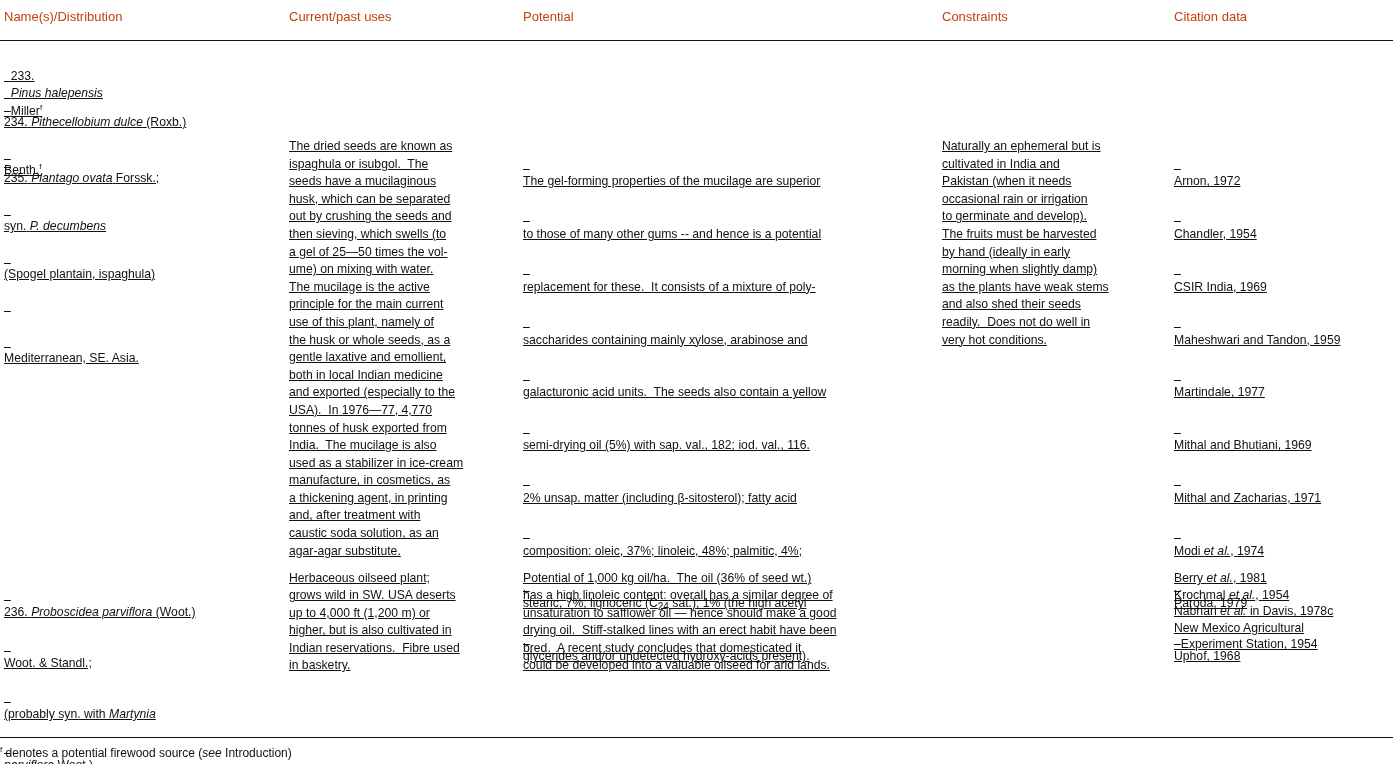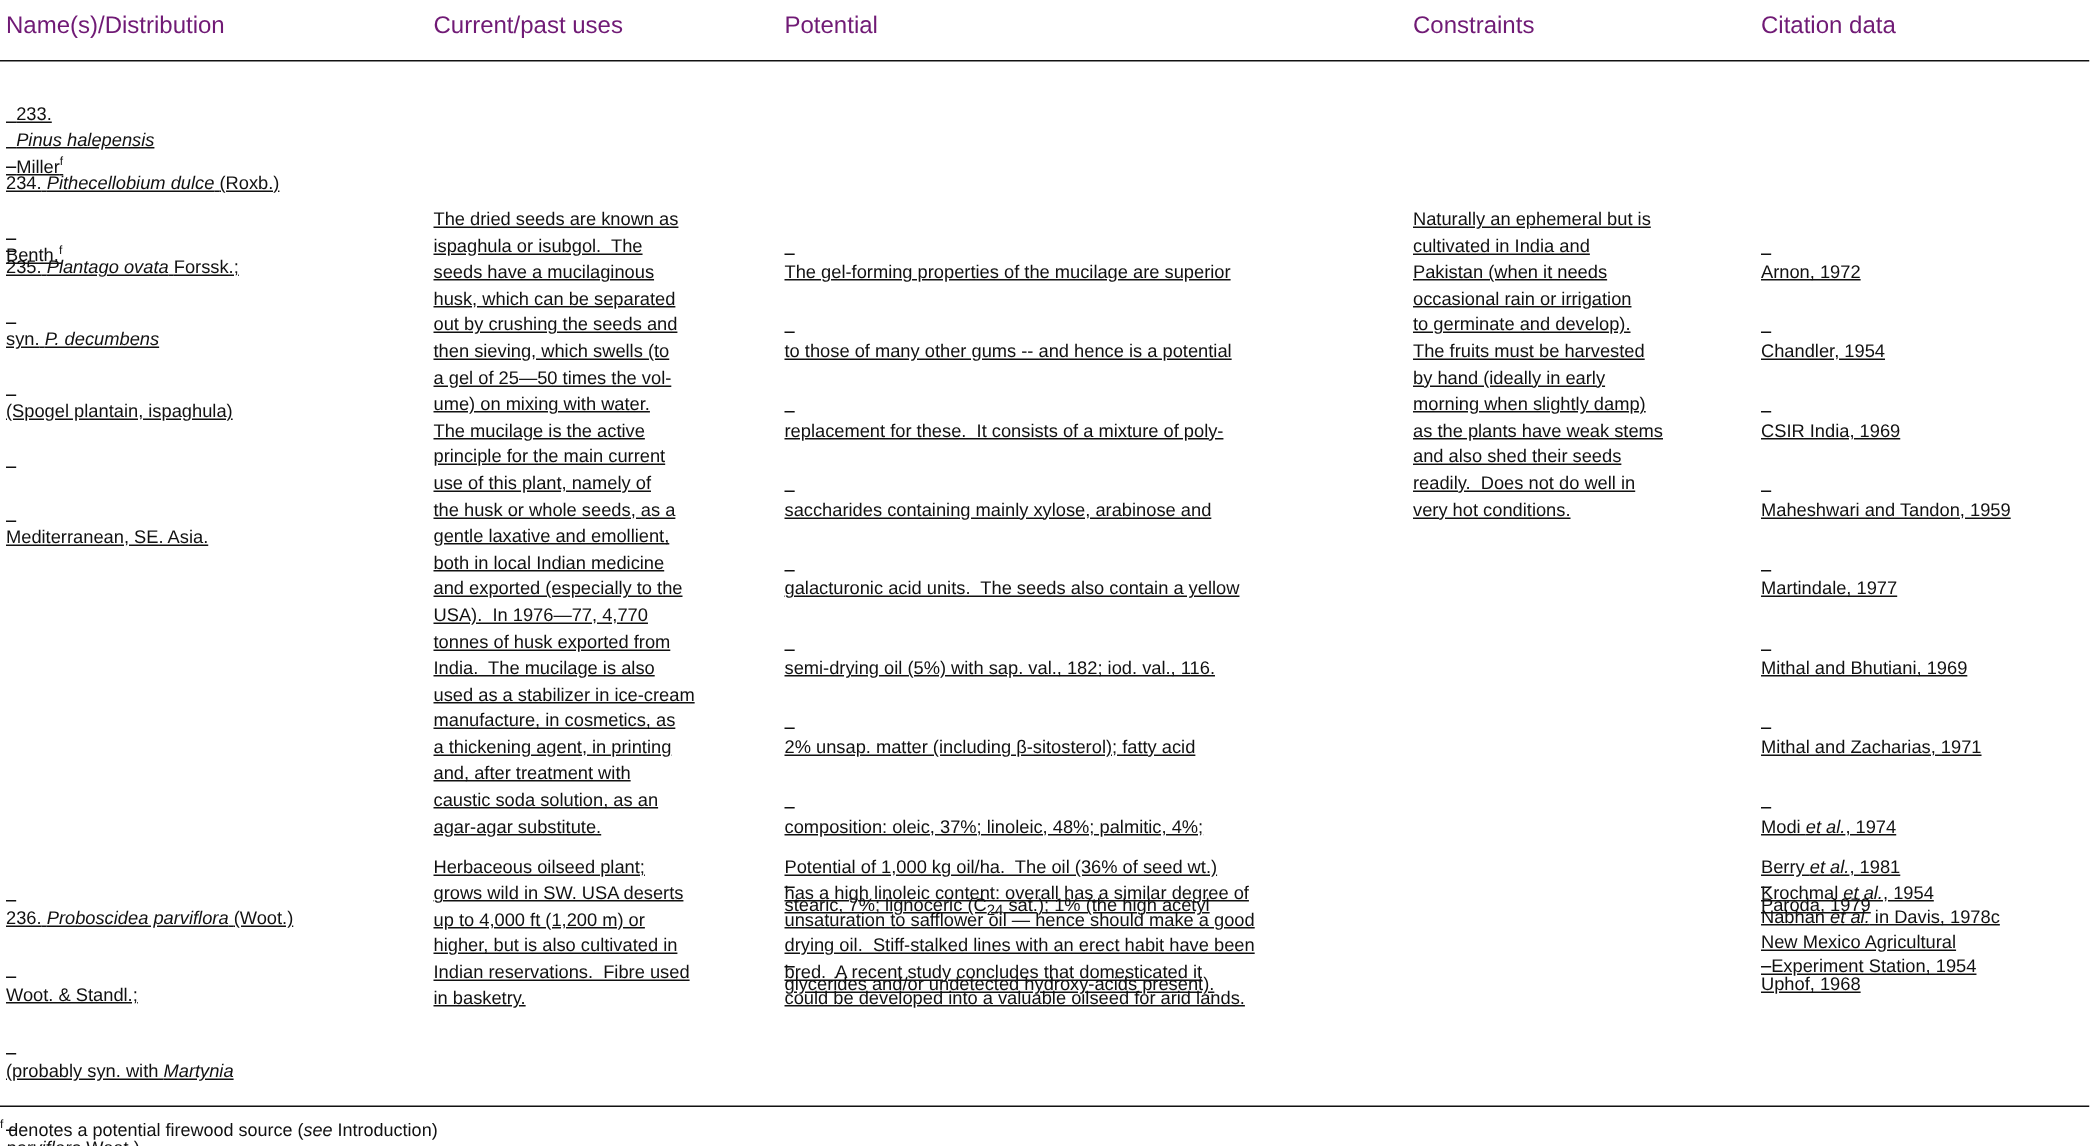--- a/index.html
+++ b/index.html
@@ -1,21 +1,21 @@
 <!DOCTYPE html>
 <html><head>
 <meta charset="utf-8">
 <style>
   html, body { margin: 0; padding: 0; background: #ffffff; }
   body {
     width: 1393px; height: 764px; position: relative; overflow: hidden;
     font-family: "Liberation Sans", sans-serif; color: #111; font-size: 12.2px;
   }
   .abs { position: absolute; }
-  .hdr { top: 9px; font-size: 16px; color: #701a75; }
+  .hdr { top: 9px; font-size: 13px; color: #c2410c; }
   .rule { position: absolute; left: 0; width: 1393px; height: 0; border-top: 1.3px solid #111; }
   .cell { position: absolute; line-height: 17.6px; white-space: pre; text-decoration: underline; }
   .cell .ln { display: block; }
   .gap { height: 4px; display: block; }
   i { font-style: italic; }
   sub { font-size: 10px; vertical-align: -3px; line-height: 0; }
   sup { font-size: 8px; vertical-align: 5px; line-height: 0; }
   .footnote { top: 746px; left: 0; font-size: 12px; }
 </style>
 </head>

